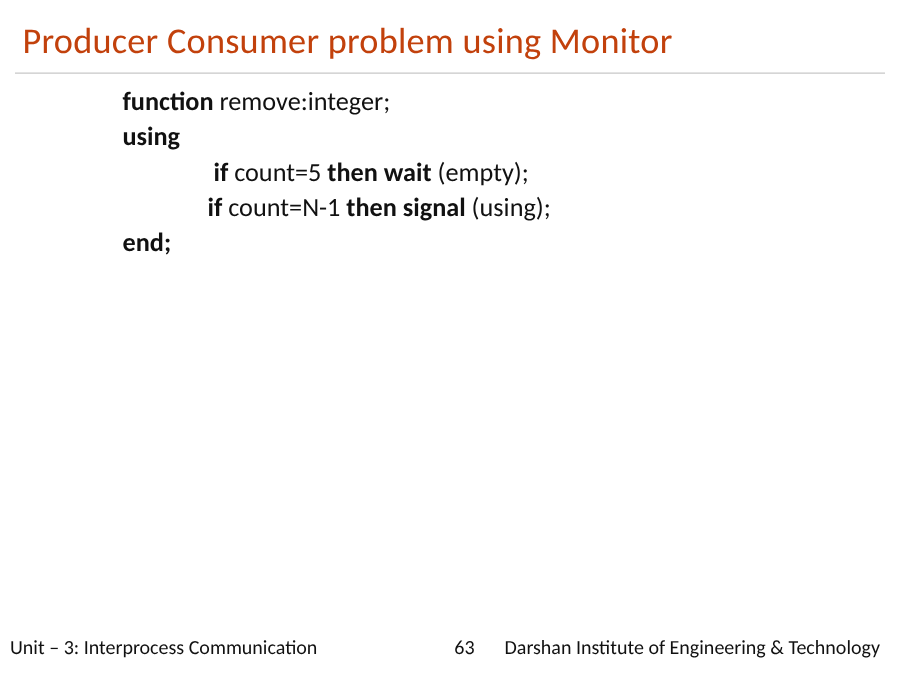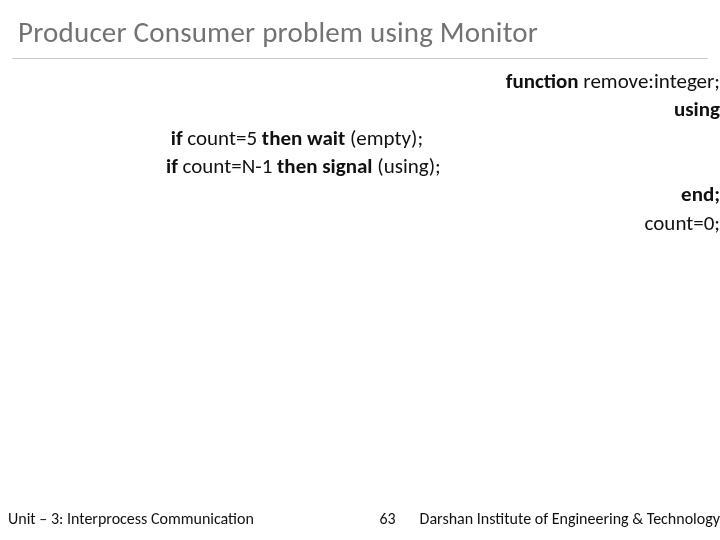--- a/index.html
+++ b/index.html
@@ -7,46 +7,46 @@
     width: 720px;
     height: 540px;
     background: #ffffff;
     font-family: Calibri, "Segoe UI", Arial, sans-serif;
     position: relative;
     overflow: hidden;
   }
   .title {
     font-size: 29px;
     font-weight: 400;
-    color: #737373;
+    color: #c2410c;
     padding: 14px 12px 8px 18px;
     letter-spacing: 0.2px;
   }
   .hr {
     border: none;
     border-top: 1px solid #c8c8c8;
     margin: 0 12px;
   }
   .content {
     padding: 8px 0 0 38px;
     font-size: 21px;
     color: #111;
     line-height: 1.35;
   }
   .line { white-space: pre; }
-  .ind1 { padding-left: 60px; text-align: right; }
+  .ind1 { padding-left: 60px; }
   .ind2 { padding-left: 128px; }
   .ind0 { padding-left: 0; }
   .b { font-weight: 700; }
   .footer {
     position: absolute;
     bottom: 12px;
     left: 0;
     width: 100%;
-    padding: 0 0 0 8px;
+    padding: 0 16px 0 8px;
     display: flex;
     align-items: center;
     font-size: 16px;
     color: #111;
   }
   .footer .left { flex: 0 0 auto; }
   .footer .spacer { flex: 1; }
   .footer .page { flex: 0 0 auto; padding: 0 24px 0 0; }
   .footer .right { flex: 0 0 auto; }
 </style>
@@ -55,21 +55,20 @@
 
 <div class="title">Producer Consumer problem using Monitor</div>
 <hr class="hr">
 
 <div class="content">
   <div class="line ind1"><span class="b">function</span><span> remove:integer;</span></div>
   <div class="line ind1"><span class="b">using</span></div>
   <div class="line ind2"> <span class="b">if</span><span> count=5 </span><span class="b">then wait</span><span> (empty);</span></div>
   <div class="line ind2"><span class="b">if</span><span> count=N-1 </span><span class="b">then signal</span><span> (using);</span></div>
   <div class="line ind1"><span class="b">end;</span></div>
-  <div class="line ind1"><span>count=0;</span></div>
 </div>
 
 <div class="footer">
   <div class="left">Unit – 3: Interprocess Communication</div>
   <div class="spacer"></div>
   <div class="page">63</div>
   <div class="right">Darshan Institute of Engineering &amp; Technology</div>
 </div>
 
 </body></html>

